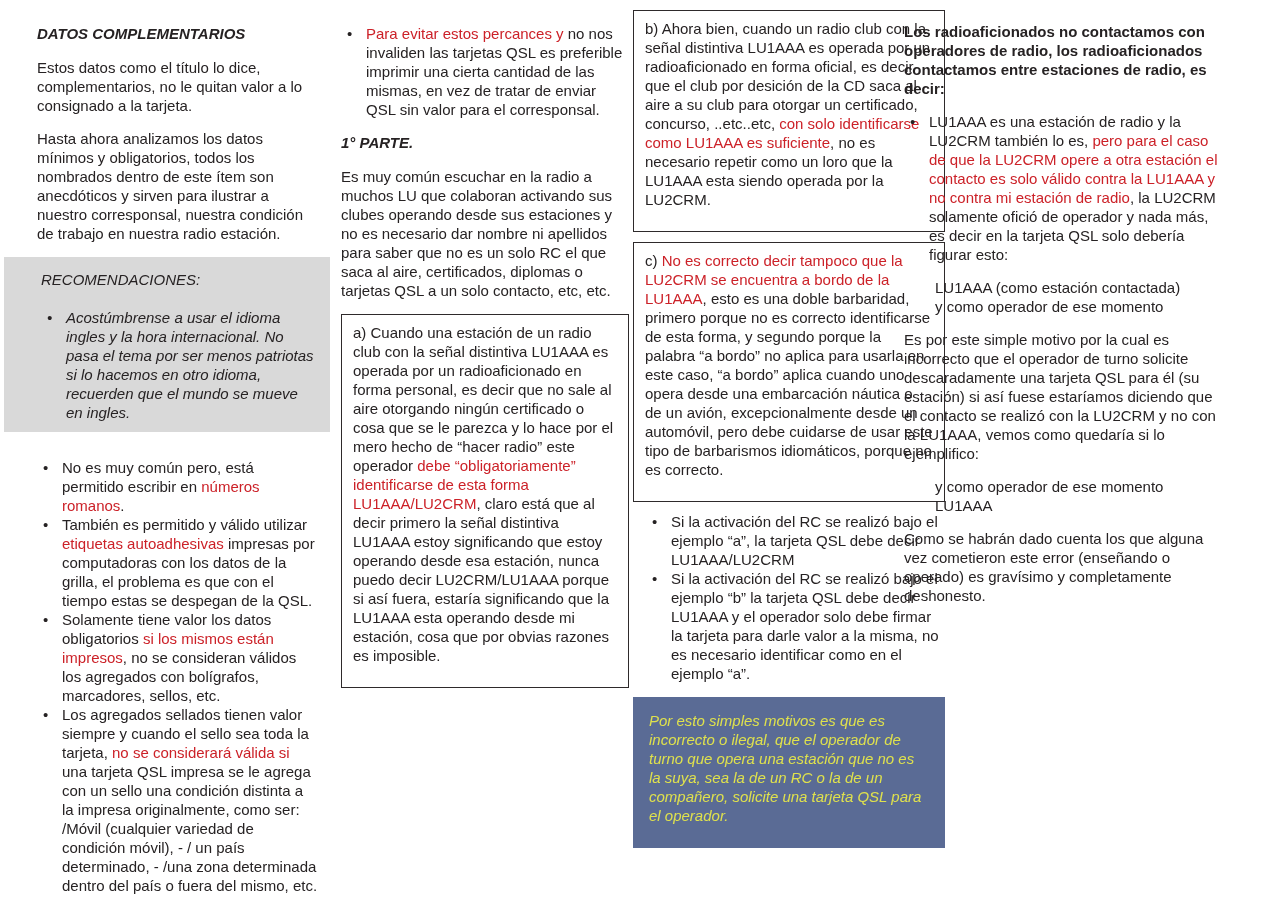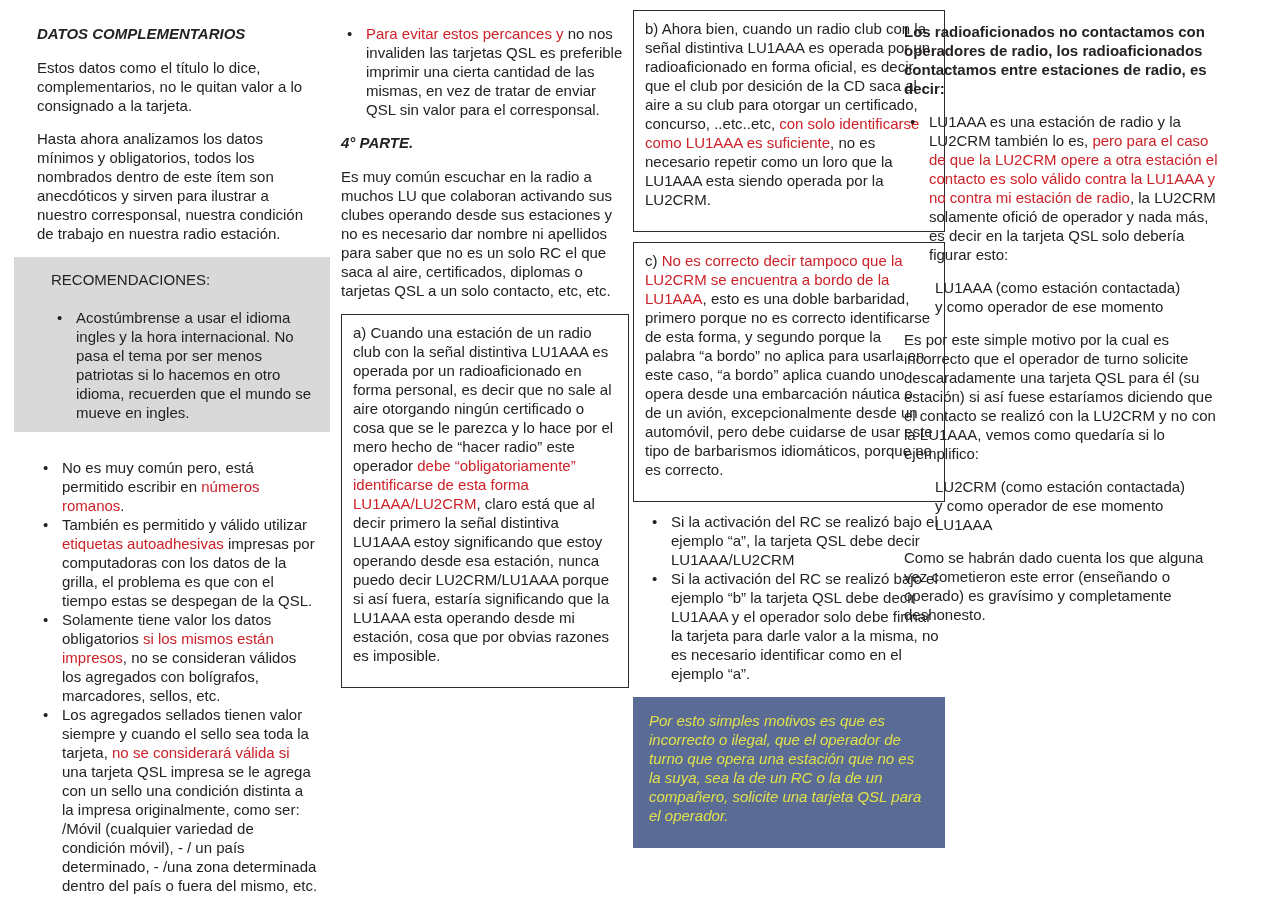--- a/index.html
+++ b/index.html
@@ -31,21 +31,22 @@
   .bold{font-weight:700;}
 
   .border-box{
     border:1.5px solid var(--border,#2e2a2b);
     padding:8px 11px;margin:0 0 14px 0;box-sizing:border-box;
   }
   .column-3 > .border-box{margin-bottom:10px;}
   .panel-gray{
     background:var(--gray,#d9d9d9);
     padding-top:13px;padding-bottom:10px;
-    margin:9px 0 26px 14px;
+    margin:9px 0 26px 4px;
+    font-style:italic;
   }
   .panel-gray .blist{margin-bottom:0;}
   .panel-blue{
     background:var(--blue,#5a6b95);
     color:var(--yellow,#dfe14d);
     font-style:italic;
     padding:14px 16px;margin-top:12px;min-height:123px;box-sizing:content-box;
   }
   .panel-blue .para{margin:0;}
 </style>
@@ -66,21 +67,21 @@
       <div class="bitem"><span class="marker">•</span><span>No es muy común pero, está permitido escribir en </span><span class="red">números romanos</span><span>.</span></div>
       <div class="bitem"><span class="marker">•</span><span>También es permitido y válido utilizar </span><span class="red">etiquetas autoadhesivas</span><span> impresas por computadoras con los datos de la grilla, el problema es que con el tiempo estas se despegan de la QSL.</span></div>
       <div class="bitem"><span class="marker">•</span><span>Solamente tiene valor los datos obligatorios </span><span class="red">si los mismos están impresos</span><span>, no se consideran válidos los agregados con bolígrafos, marcadores, sellos, etc.</span></div>
       <div class="bitem"><span class="marker">•</span><span>Los agregados sellados tienen valor siempre y cuando el sello sea toda la tarjeta, </span><span class="red">no se considerará  válida si</span><span>  una tarjeta QSL impresa  se le agrega con un sello una condición distinta a la  impresa originalmente, como ser: /Móvil (cualquier variedad de condición móvil), - / un país determinado, - /una zona determinada dentro del país o fuera del mismo, etc.</span></div>
     </div>
   </div>
 <div class="column column-2">
     <div class="blist">
       <div class="bitem"><span class="marker">•</span><span class="red">Para evitar estos percances y</span><span> no nos invaliden las tarjetas QSL es preferible imprimir una cierta cantidad de las mismas, en vez de tratar de enviar QSL sin valor para el corresponsal.</span></div>
     </div>
-    <div class="heading">4° PARTE.</div>
+    <div class="heading">1° PARTE.</div>
     <div class="para"><span class="italic">Es muy común escuchar en la radio a muchos LU que colaboran activando sus clubes operando desde sus estaciones y no es necesario dar nombre ni apellidos para saber que no es un solo RC el que saca al aire, certificados, diplomas o tarjetas QSL a un solo contacto, etc, etc.</span></div>
     <div class="border-box">
       <div class="para"><span>a) </span><span class="italic">Cuando una estación de un radio club con la señal distintiva LU1AAA  es operada por un radioaficionado en forma personal, es decir que no sale al aire otorgando ningún certificado</span><span> o cosa que se le parezca y lo hace por el mero hecho de “hacer radio” este operador </span><span class="red">debe “obligatoriamente” identificarse de esta forma LU1AAA/LU2CRM</span><span>, claro está que al decir primero la señal distintiva LU1AAA estoy significando que estoy operando desde esa estación, nunca puedo decir LU2CRM/LU1AAA porque si así fuera, estaría significando que la LU1AAA  esta operando desde mi estación, cosa que por obvias razones es imposible.</span></div>
     </div>
   </div>
 <div class="column column-3">
     <div class="border-box">
       <div class="para"><span>b) Ahora bien, </span><span class="italic">cuando un radio club con la señal distintiva LU1AAA es operada por un radioaficionado en forma oficial</span><span>, es decir que el club por desición de la CD saca al aire a su club para otorgar un certificado, concurso, ..etc..etc, </span><span class="red">con solo identificarse como LU1AAA es suficiente</span><span>, no es necesario repetir como un loro que la LU1AAA esta siendo operada por la LU2CRM.</span></div>
     </div>
     <div class="border-box">
@@ -98,18 +99,17 @@
     <div class="para"><span class="bold">Los radioaficionados no contactamos con operadores de radio, los radioaficionados contactamos entre estaciones de radio, es decir:</span></div>
     <div class="blist">
       <div class="bitem"><span class="marker">•</span><span>LU1AAA es una estación de radio y la LU2CRM también lo es, </span><span class="red">pero para el caso de que la LU2CRM opere a otra estación el contacto es solo válido contra la LU1AAA y no contra mi estación de radio</span><span>, la LU2CRM  solamente ofició de operador y nada más,  es decir en la tarjeta QSL solo debería figurar esto:</span></div>
     </div>
     <div class="indent">
       <div>LU1AAA (como estación contactada)</div>
       <div>y como operador de ese momento</div>
     </div>
     <div class="para"><span>Es por este simple motivo por la cual es incorrecto que el operador de turno solicite descaradamente una tarjeta QSL para él (su estación) si así fuese estaríamos diciendo que el contacto se realizó con la LU2CRM  y no con la LU1AAA, vemos como quedaría si lo ejemplifico:</span></div>
     <div class="indent">
-      <div>LU2CRM (como estación contactada)</div>
       <div>y como operador de ese momento</div>
       <div>LU1AAA</div>
     </div>
     <div class="para"><span>Como se habrán dado cuenta los que alguna vez cometieron este error (enseñando o operado) es gravísimo y completamente deshonesto.</span></div>
   </div>
 
 </body></html>

